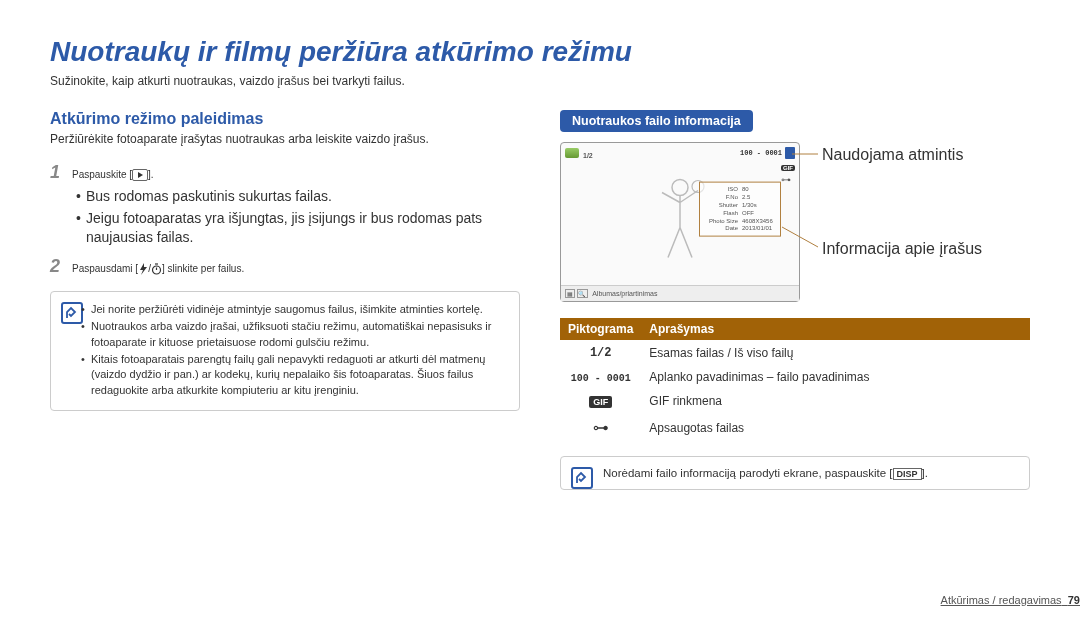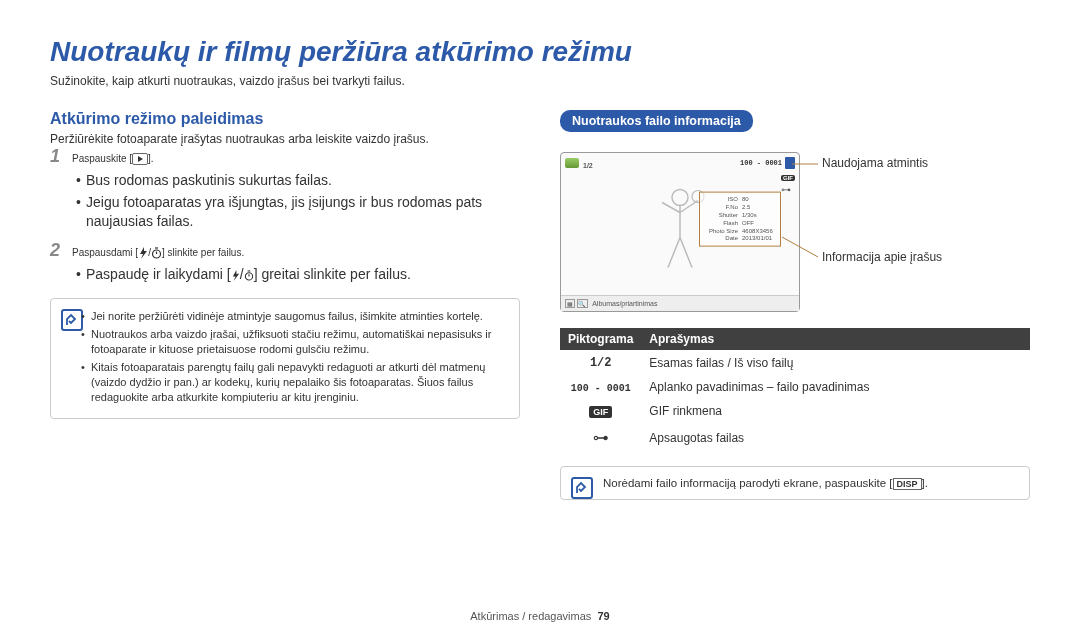--- a/index.html
+++ b/index.html
@@ -23,21 +23,21 @@
   .subtitle { font-size: 12px; margin-bottom: 22px; }
   .columns { display: flex; gap: 40px; }
   .col-left { flex: 1; }
   .col-right { flex: 1; }
   h2 {
     color: #2d5aa8;
     font-size: 16px;
     font-weight: bold;
     margin-bottom: 4px;
   }
-  .section-desc { font-size: 12px; }
+  .section-desc { font-size: 12px; margin-bottom: 16px; }
   .step { margin-bottom: 8px; }
   .step-head { display:flex; align-items:baseline; gap:6px; margin-bottom:4px;}
   .step-num {
     font-size: 18px;
     font-style: italic;
     color: #888;
     font-weight: bold;
     width: 16px;
     display: inline-block;
   }
@@ -66,22 +66,22 @@
     width:22px; height:22px; border:2px solid #2d5aa8; border-radius:3px;
     color:#2d5aa8; font-weight:bold; display:flex; align-items:center; justify-content:center;
     font-size:12px;
   }
   .note-box ul { list-style:none; }
   .note-box ul li { position:relative; padding-left:10px; margin-bottom:2px;}
   .note-box ul li::before { content:"•"; position:absolute; left:0; }
 
   .badge {
     background:#2d5aa8; color:#fff; display:inline-block;
-    padding:4px 12px; border-radius:10px; font-size:12.5px; font-weight:bold;
-    margin-bottom:20px;
+    padding:4px 12px; border-radius:4px; font-size:12.5px; font-weight:bold;
+    margin-bottom:10px;
   }
 
   .camera-screen-wrap { position:relative; margin-bottom:16px; }
   .camera-screen {
     width: 240px; height: 160px; border:1px solid #999; border-radius:4px;
     background:#fafafa; position:relative; font-size:7px; color:#555;
   }
   .cs-topbar { position:absolute; top:4px; left:4px; right:4px; display:flex; justify-content:space-between; align-items:center;}
   .cs-thumb-icon { width:14px; height:10px; background:linear-gradient(#9c6, #693); border-radius:2px; display:inline-block;}
   .cs-counter { margin-left:4px; font-weight:bold;}
@@ -102,39 +102,39 @@
   .cs-info-row { display:flex; }
   .cs-info-row span:first-child { flex:0 0 38px; text-align:right; padding-right:4px;}
   .cs-bottombar {
     position:absolute; bottom:0; left:0; right:0; height:16px;
     background:#eee; border-top:1px solid #ccc; display:flex; align-items:center;
     font-size:7px; padding:0 4px;
   }
   .cs-bottombar .bb-icons { display:flex; gap:2px; align-items:center; margin-right:4px;}
   .bb-chip { border:1px solid #999; padding:0 1px; font-size:6px;}
 
-  .callout { position:absolute; font-size:12px; color:#333; }
+  .callout { position:absolute; font-size:16px; color:#333; }
   .callout-line { stroke:#b08040; stroke-width:1; fill:none;}
   .lines-svg { position:absolute; top:0; left:0; pointer-events:none; }
 
   table.icon-table { border-collapse:collapse; width:100%; font-size:12px; }
   table.icon-table th {
-    background:#404040; color:#fff; text-align:left; padding:4px 8px; font-weight:bold; font-size:12px;
+    background:#a16207; color:#fff; text-align:left; padding:4px 8px; font-weight:bold; font-size:12px;
   }
   table.icon-table td { padding:5px 8px; vertical-align:middle;}
   .ic-cell { width:70px; text-align:center;}
   .digital { font-family:"Courier New",monospace; font-weight:bold; color:#333;}
 
   .bottom-note {
     border:1px solid #ccc; border-radius:4px;
     position:relative; padding:10px 12px 10px 42px; margin-top:14px; font-size:11.5px;
   }
   .disp-btn { border:1px solid #666; padding:0 3px; font-size:9px; font-weight:bold;}
 
-  .footer { position:absolute; bottom:8px; left:0; right:0; text-align:center; font-size:11px; color:#555;}
+  .footer { position:absolute; bottom:24px; left:0; right:0; text-align:right; font-size:11px; color:#555;text-decoration:underline;}
   .footer b { color:#333;}
 </style>
 </head>
 <body>
 
 <h1>Nuotraukų ir filmų peržiūra atkūrimo režimu</h1>
 <p class="subtitle">Sužinokite, kaip atkurti nuotraukas, vaizdo įrašus bei tvarkyti failus.</p>
 
 <div class="columns">
 
@@ -165,31 +165,20 @@
         <span class="step-title">
           <span>Paspausdami [</span><span><svg width="10" height="12" viewBox="0 0 10 12" style="vertical-align:middle">
                 <polygon points="6,0 2,7 5,7 3,12 9,4 6,4" fill="#333"></polygon>
               </svg></span><span>/</span><span><svg width="11" height="12" viewBox="0 0 11 12" style="vertical-align:middle">
                 <circle cx="5.5" cy="7" r="4" fill="none" stroke="#333" stroke-width="1.2"></circle>
                 <line x1="5.5" y1="7" x2="5.5" y2="4.5" stroke="#333" stroke-width="1.2"></line>
                 <line x1="4" y1="1" x2="7" y2="1" stroke="#333" stroke-width="1.2"></line>
               </svg></span><span>] slinkite per failus.</span>
         </span>
       </div>
-      <ul>
-        <li>
-          <span>Paspaudę ir laikydami [</span><span><svg width="9" height="11" viewBox="0 0 10 12" style="vertical-align:middle">
-                <polygon points="6,0 2,7 5,7 3,12 9,4 6,4" fill="#333"></polygon>
-              </svg></span><span>/</span><span><svg width="10" height="11" viewBox="0 0 11 12" style="vertical-align:middle">
-                <circle cx="5.5" cy="7" r="4" fill="none" stroke="#333" stroke-width="1.2"></circle>
-                <line x1="5.5" y1="7" x2="5.5" y2="4.5" stroke="#333" stroke-width="1.2"></line>
-                <line x1="4" y1="1" x2="7" y2="1" stroke="#333" stroke-width="1.2"></line>
-              </svg></span><span>] greitai slinkite per failus.</span>
-        </li>
-      </ul>
     </div>
 
     <div class="note-box">
       <div class="note-icon">
         <svg width="14" height="14" viewBox="0 0 14 14">
             <path d="M2 12 L2 6 L6 2 L10 6 L6 10 L4 8" fill="none" stroke="#2d5aa8" stroke-width="1.8"></path>
           </svg>
       </div>
       <ul>
         <li>Jei norite peržiūrėti vidinėje atmintyje saugomus failus, išimkite atminties kortelę.</li>

